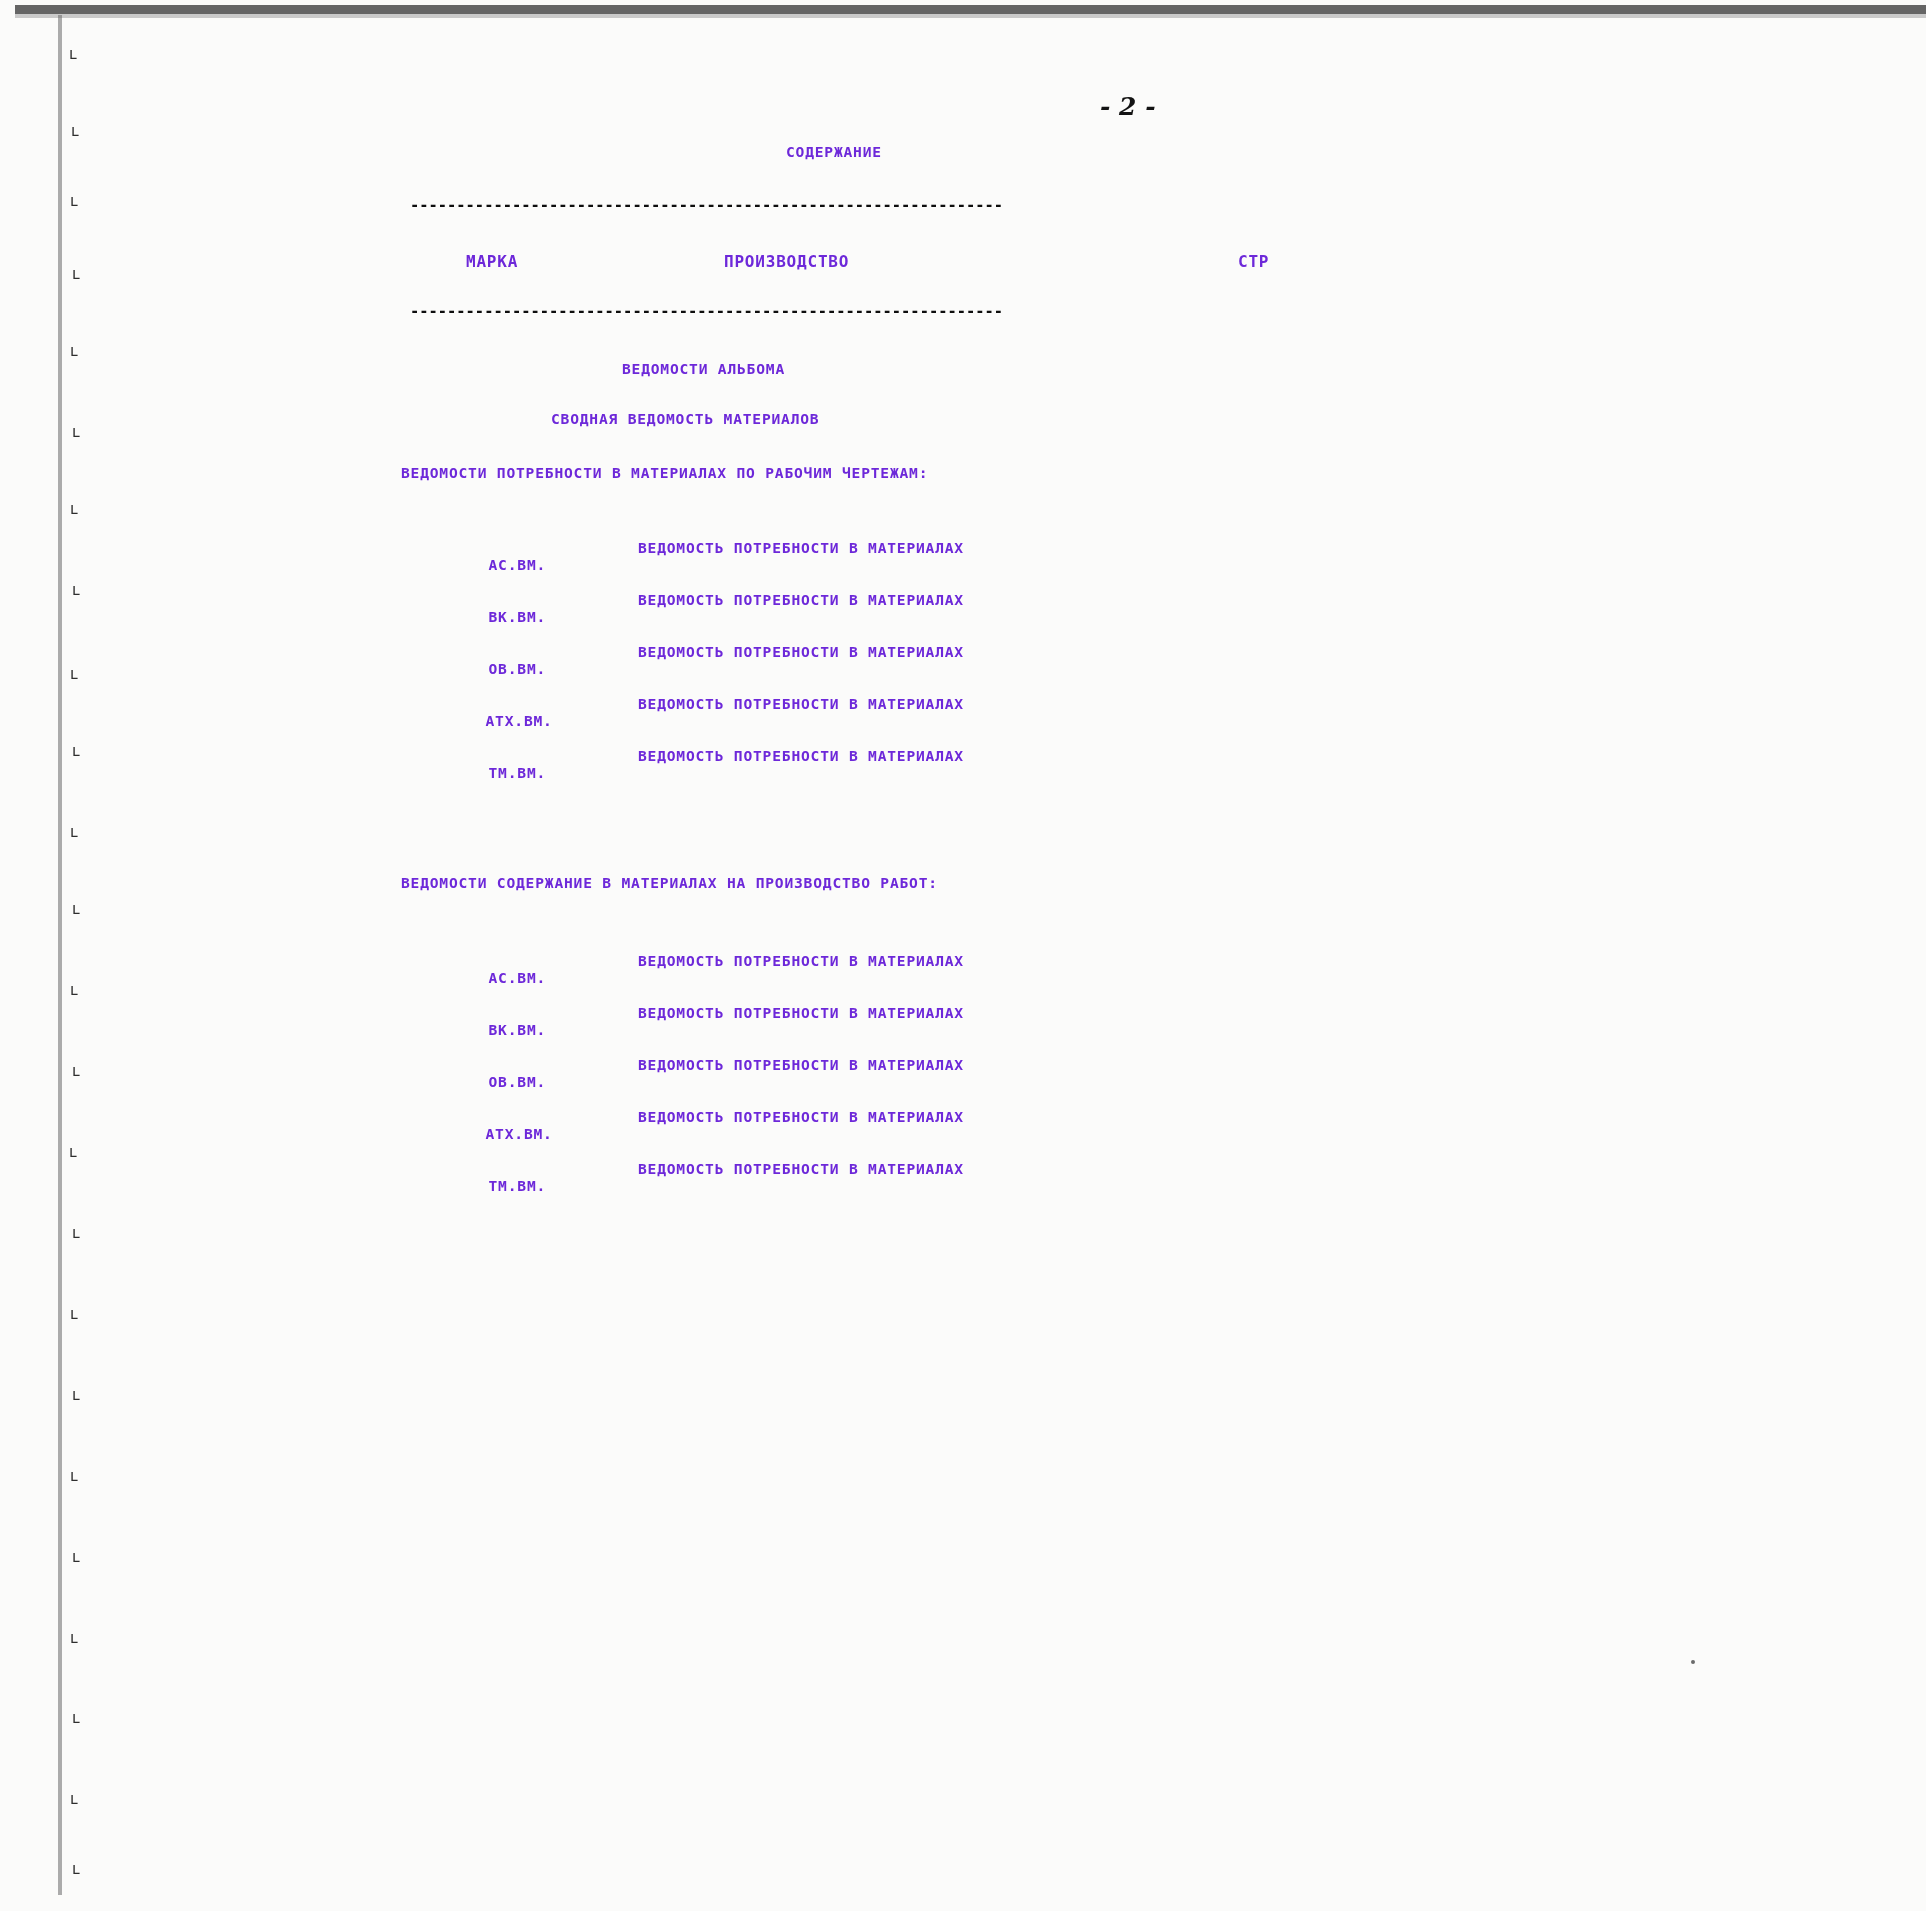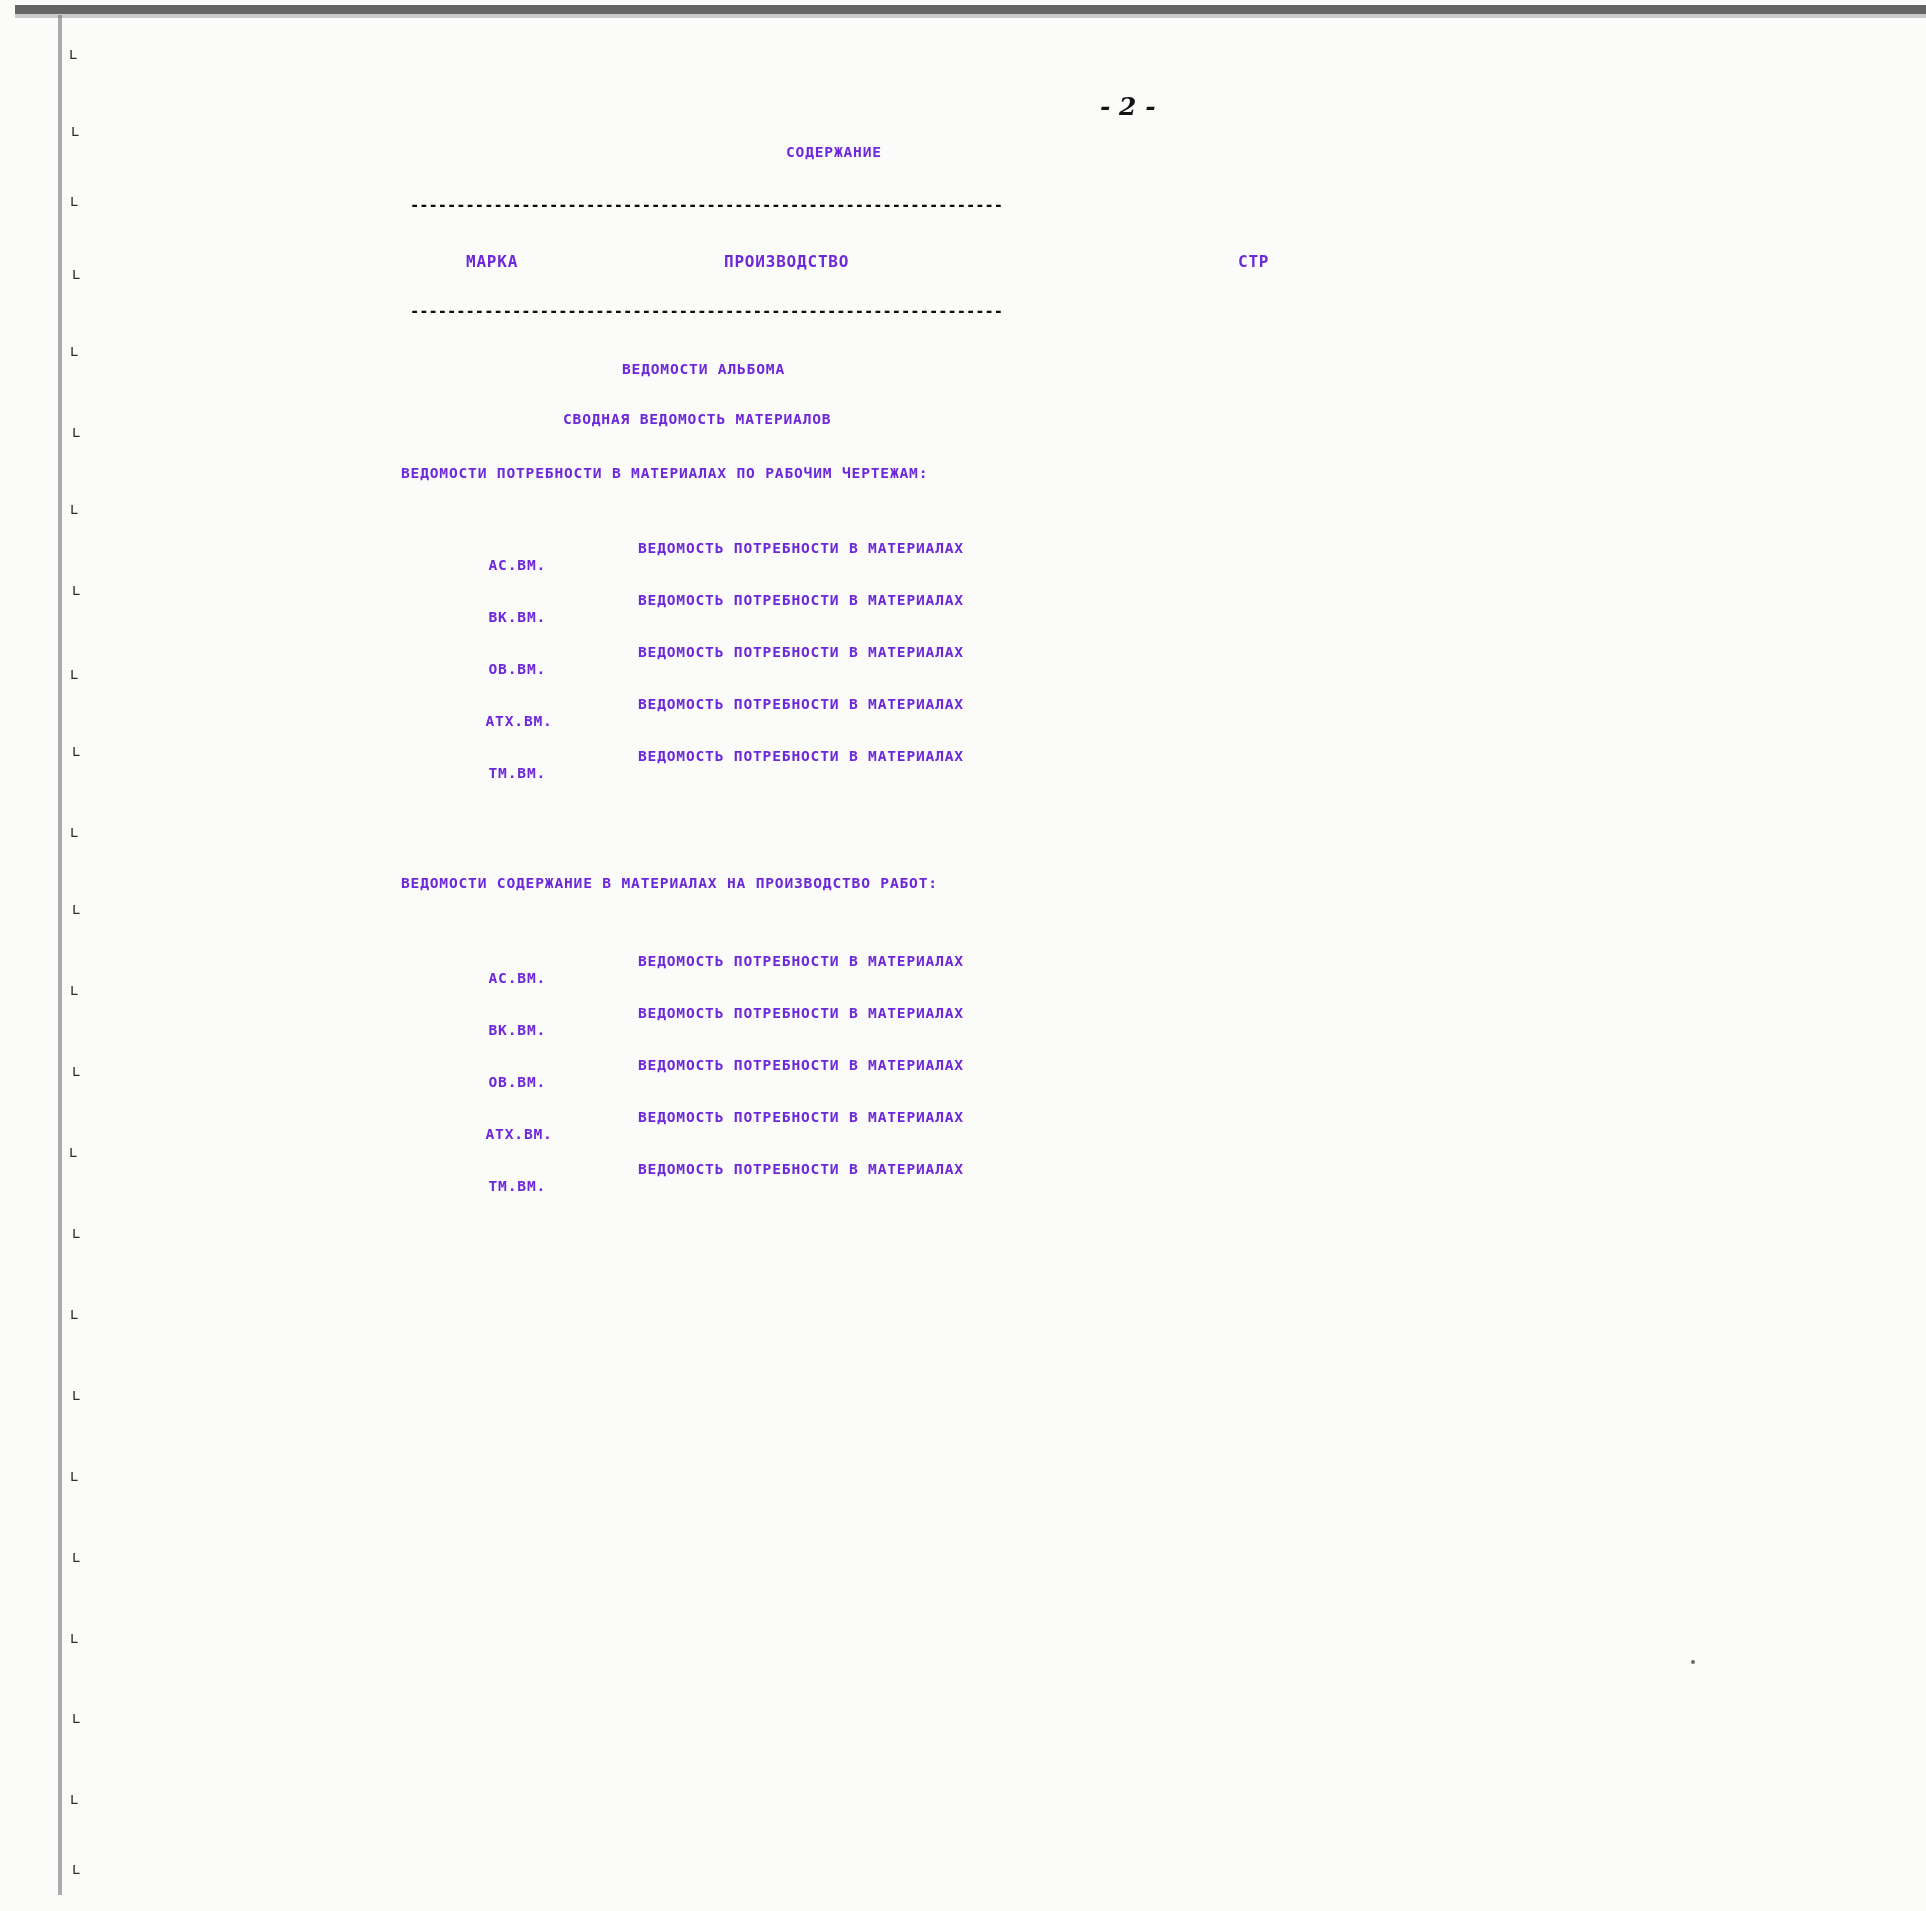--- a/index.html
+++ b/index.html
@@ -157,21 +157,21 @@
 
     <div class="rule" style="left:410px; top:196px; width:932px;">----------------------------------------------------------------</div>
 
     <div class="tw tw-col" style="left:466px; top:252px;">МАРКА</div>
     <div class="tw tw-col" style="left:724px; top:252px;">ПРОИЗВОДСТВО</div>
     <div class="tw tw-col" style="left:1238px; top:252px;">СТР</div>
 
     <div class="rule" style="left:410px; top:302px; width:932px;">----------------------------------------------------------------</div>
 
     <div class="tw tw-row" style="left:622px; top:360px;">ВЕДОМОСТИ АЛЬБОМА</div>
-    <div class="tw tw-row" style="left:563px; top:410px;">СВОДНАЯ ВЕДОМОСТЬ МАТЕРИАЛОВ</div>
+    <div class="tw tw-row" style="left:551px; top:410px;">СВОДНАЯ ВЕДОМОСТЬ МАТЕРИАЛОВ</div>
 
     <div class="tw tw-row" style="left:401px; top:464px;">ВЕДОМОСТИ ПОТРЕБНОСТИ В МАТЕРИАЛАХ ПО РАБОЧИМ ЧЕРТЕЖАМ:</div>
 
     <div class="tw tw-row" style="left:431px; top:539px;">
       <span>АС.ВМ.</span>
     </div>
     <div class="tw tw-row" style="left:638px; top:539px;">ВЕДОМОСТЬ ПОТРЕБНОСТИ В МАТЕРИАЛАХ</div>
 
     <div class="tw tw-row" style="left:431px; top:591px;">
       <span>ВК.ВМ.</span>

